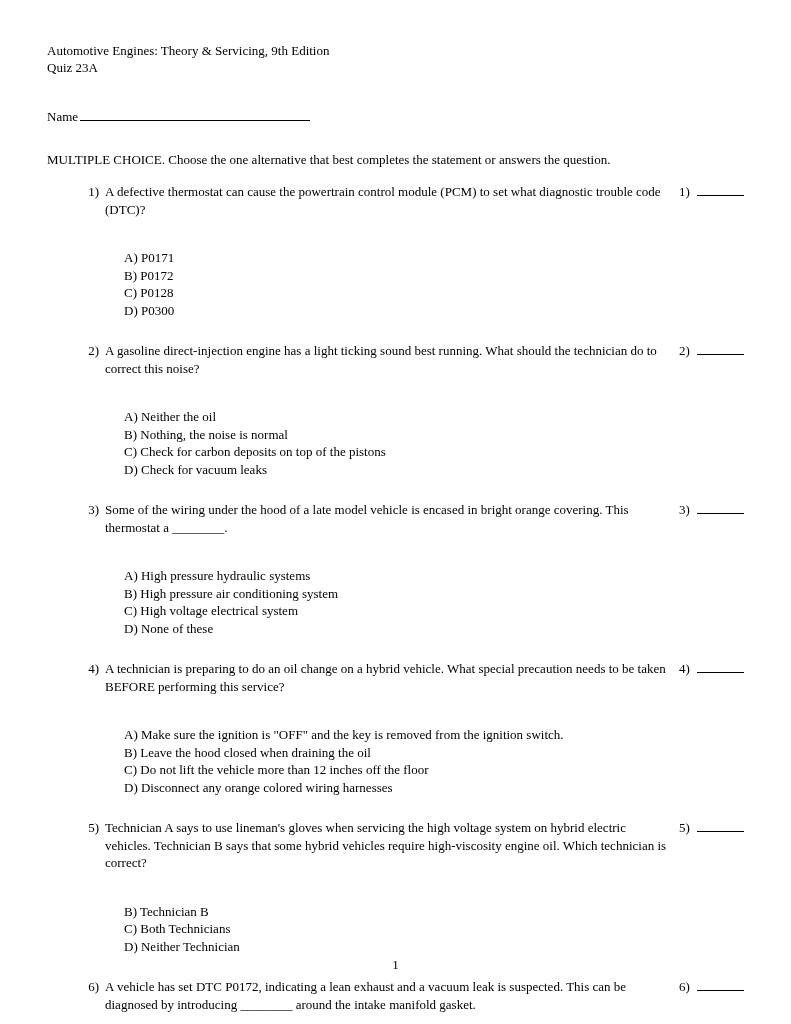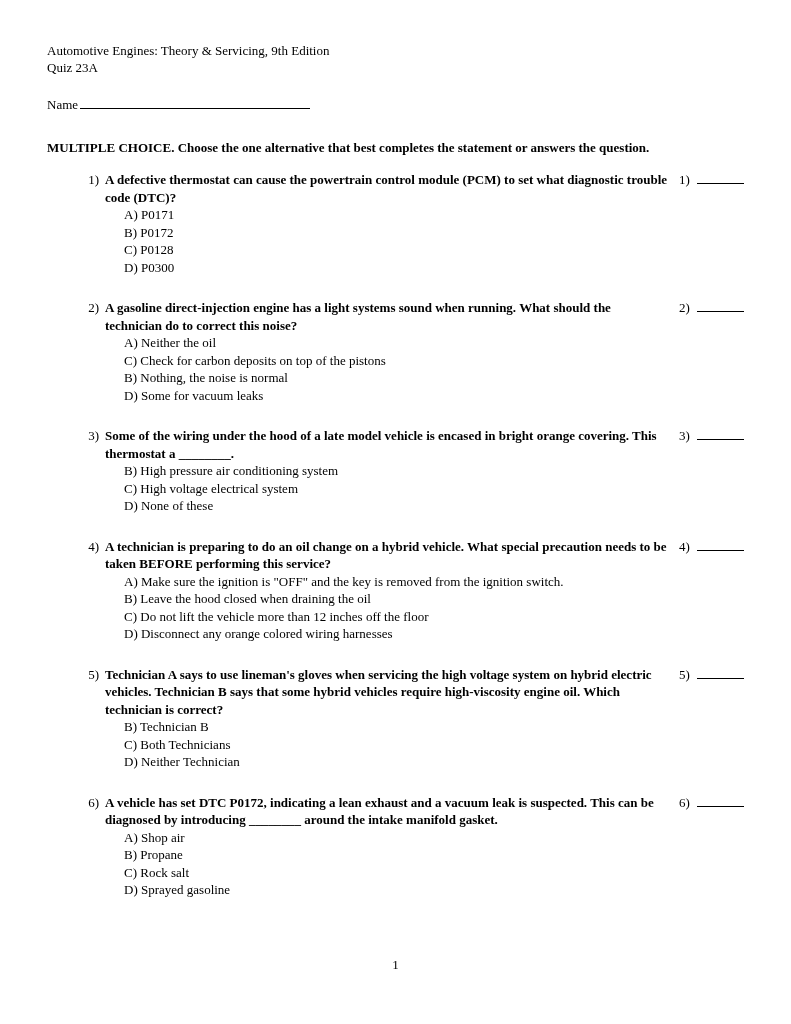--- a/index.html
+++ b/index.html
@@ -11,49 +11,49 @@
     color: #000000;
     font-family: "Liberation Serif", "DejaVu Serif", serif;
     font-size: 13px;
     position: relative;
     overflow: hidden;
   }
   .page {
     padding: 42px 46px 0 47px;
   }
   .doc-header { line-height: 17px; }
-  .name-row { margin-top: 20px; line-height: 17px; }
+  .name-row { margin-top: 32px; line-height: 17px; }
   .name-line {
     display: inline-block;
     width: 230px;
     height: 13px;
     border-bottom: 1px solid #000;
     margin-left: 2px;
   }
   .mc-heading {
     margin-top: 26px;
-    font-weight: bold;
+    font-weight: normal;
     line-height: 17px;
   }
   .questions { margin-top: 15px; }
   .question {
     display: flex;
     align-items: flex-start;
     margin-bottom: 23px;
   }
   .q-number {
     width: 52px;
     flex-shrink: 0;
     text-align: right;
     margin-right: 6px;
     line-height: 17.5px;
   }
   .q-body { flex: 1; min-width: 0; }
-  .q-text { line-height: 17.5px; font-weight: bold; }
-  .choices { margin-left: 19px; line-height: 17.5px; }
+  .q-text { line-height: 17.5px; }
+  .choices { margin-left: 19px; line-height: 17.5px; margin-top: 31px; }
   .choice { line-height: 17.5px; }
   .q-answer {
     flex-shrink: 0;
     width: 76px;
     padding-left: 10px;
     white-space: nowrap;
     line-height: 17.5px;
   }
   .ans-blank {
     display: inline-block;
@@ -101,36 +101,37 @@
             <div class="choice">C) P0128</div>
             <div class="choice">D) P0300</div>
           </div>
     </div>
     <div class="q-answer"><span>1)</span><span class="ans-blank"></span></div>
   </div>
 
   <div class="question">
     <div class="q-number">2)</div>
     <div class="q-body">
-      <div class="q-text">A gasoline direct-injection engine has a light systems sound when running. What should the technician do to correct this noise?</div>
+      <div class="q-text">A gasoline direct-injection engine has a light ticking sound best running. What should the technician do to correct this noise?</div>
       <div class="choices">
             <div class="choice">A) Neither the oil</div>
+            <div class="choice">B) Nothing, the noise is normal</div>
             <div class="choice">C) Check for carbon deposits on top of the pistons</div>
-            <div class="choice">B) Nothing, the noise is normal</div>
-            <div class="choice">D) Some for vacuum leaks</div>
+            <div class="choice">D) Check for vacuum leaks</div>
           </div>
     </div>
     <div class="q-answer"><span>2)</span><span class="ans-blank"></span></div>
   </div>
 
   <div class="question">
     <div class="q-number">3)</div>
     <div class="q-body">
       <div class="q-text">Some of the wiring under the hood of a late model vehicle is encased in bright orange covering. This thermostat a ________.</div>
       <div class="choices">
+            <div class="choice">A) High pressure hydraulic systems</div>
             <div class="choice">B) High pressure air conditioning system</div>
             <div class="choice">C) High voltage electrical system</div>
             <div class="choice">D) None of these</div>
           </div>
     </div>
     <div class="q-answer"><span>3)</span><span class="ans-blank"></span></div>
   </div>
 
   <div class="question">
     <div class="q-number">4)</div>

